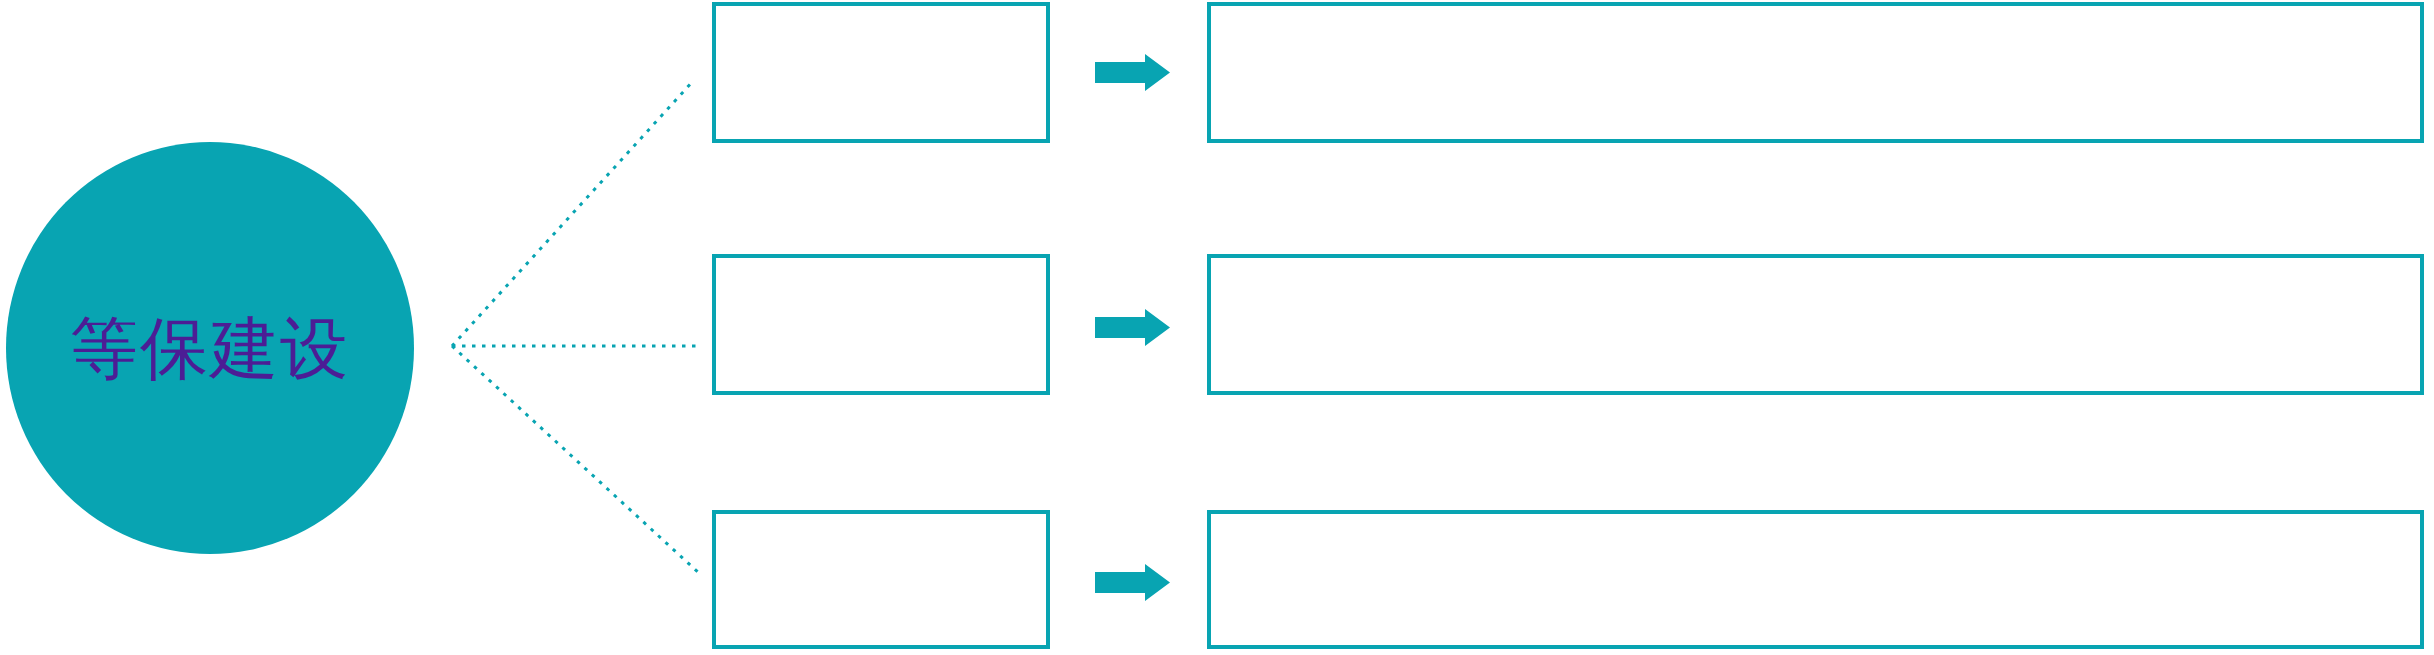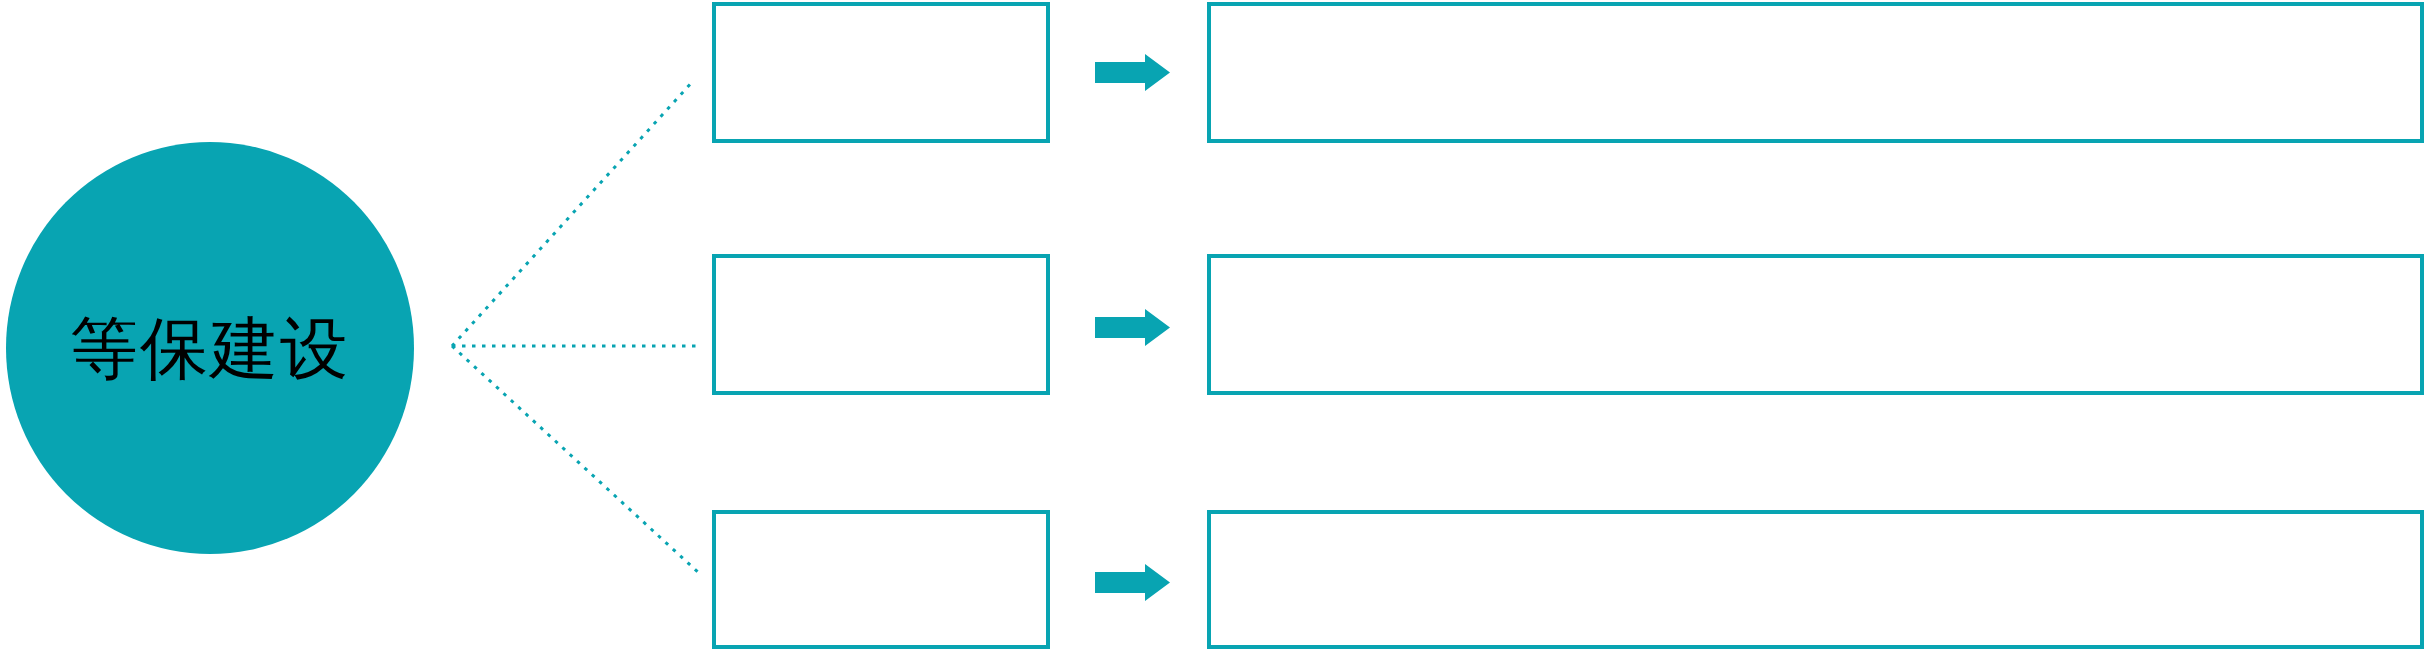--- a/index.html
+++ b/index.html
@@ -24,21 +24,21 @@
     height: 412px;
     border-radius: 50%;
     background: var(--accent);
     display: flex;
     flex-direction: column;
     align-items: center;
     justify-content: center;
     text-align: center;
   }
   .center-node .label-line {
-    color: #000000;
+    color: #4c1d95;
     font-size: 68px;
     line-height: 76px;
     font-weight: 300;
     letter-spacing: 2px;
     white-space: nowrap;
   }
 
   
   svg.connectors {
     position: absolute;

